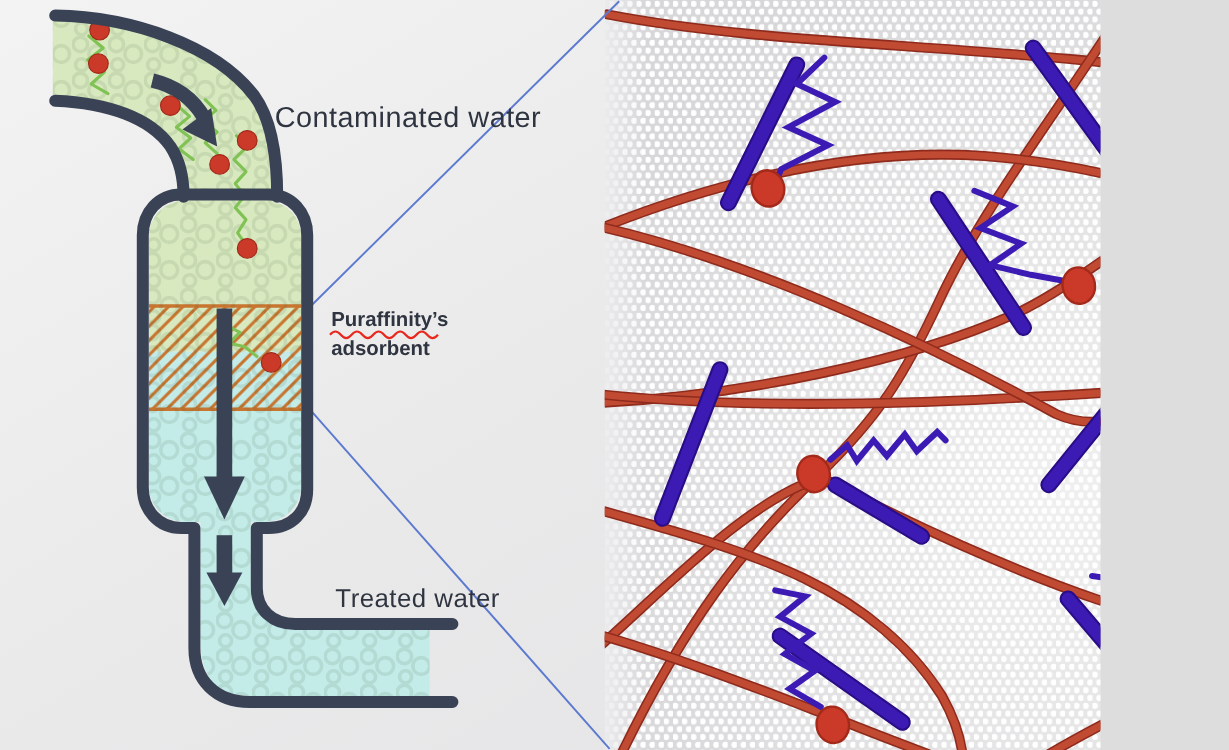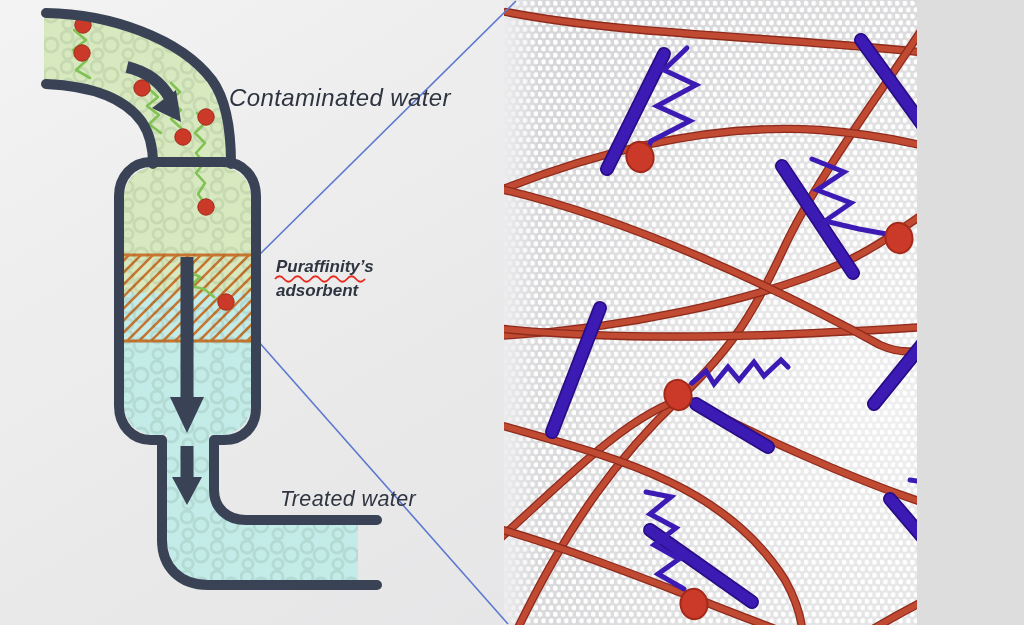--- a/index.html
+++ b/index.html
@@ -1,17 +1,17 @@
 <!DOCTYPE html>
 <html style="--background: #eceaec; --outline: #3a4355; --water-green: #d8e9bf; --water-cyan: #c3ebe8; --hatch-orange: #c8752f; --contaminant-red: #cb3a29; --contaminant-edge: #a32a1a; --squiggle-green: #80c253; --fiber-red: #c14a32; --fiber-edge: #8f2b1d; --rod-blue: #3c1bb4; --rod-edge: #2a0d86; --connector-blue: #5b79cf; --label-text: #2f3540; --underline-red: #e8281e; --panel-bg: #d7d7d9; --panel-dot: #ffffff;"><head>
 <meta charset="utf-8">
 <style>
   html,body{margin:0;padding:0;background:#ddd;}
   .stage{position:relative;width:917px;height:625px;overflow:hidden;
-         font-family:"Liberation Sans", sans-serif;font-style:italic;}
+         font-family:"Liberation Sans", sans-serif;}
   svg{display:block;}
   text{fill:var(--label-text,#2f3540);}
   .caption{font-size:24px;letter-spacing:.4px;}
   .caption-small{font-size:21.5px;letter-spacing:.4px;}
   .adsorbent-label{font-size:17px;font-weight:bold;}
   .wave{stroke:var(--underline-red,#e8281e);stroke-width:1.8;fill:none;}
   .pipe-green{fill:var(--water-green,#d8e9bf);}
   .pipe-cyan{fill:var(--water-cyan,#c3ebe8);}
   .outline{stroke:var(--outline,#3a4355);stroke-width:10;fill:none;
            stroke-linecap:round;stroke-linejoin:round;}

